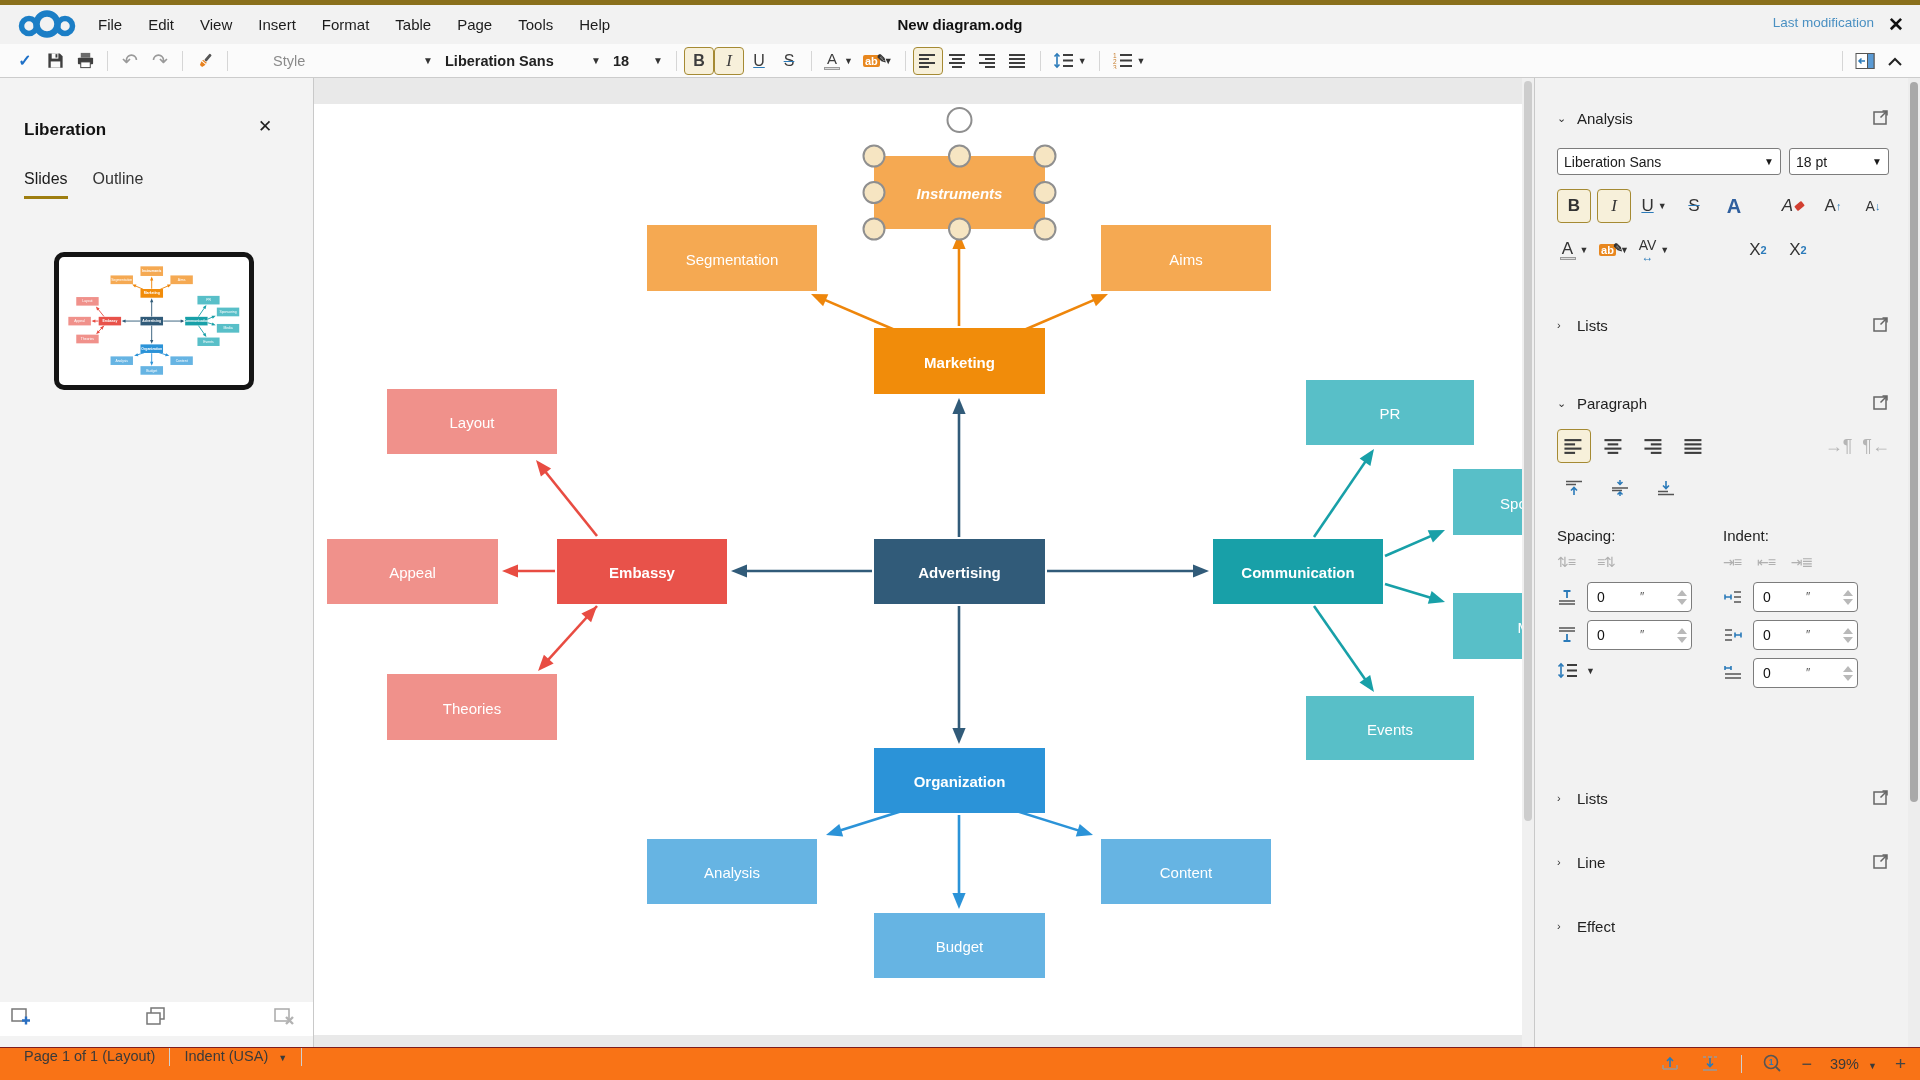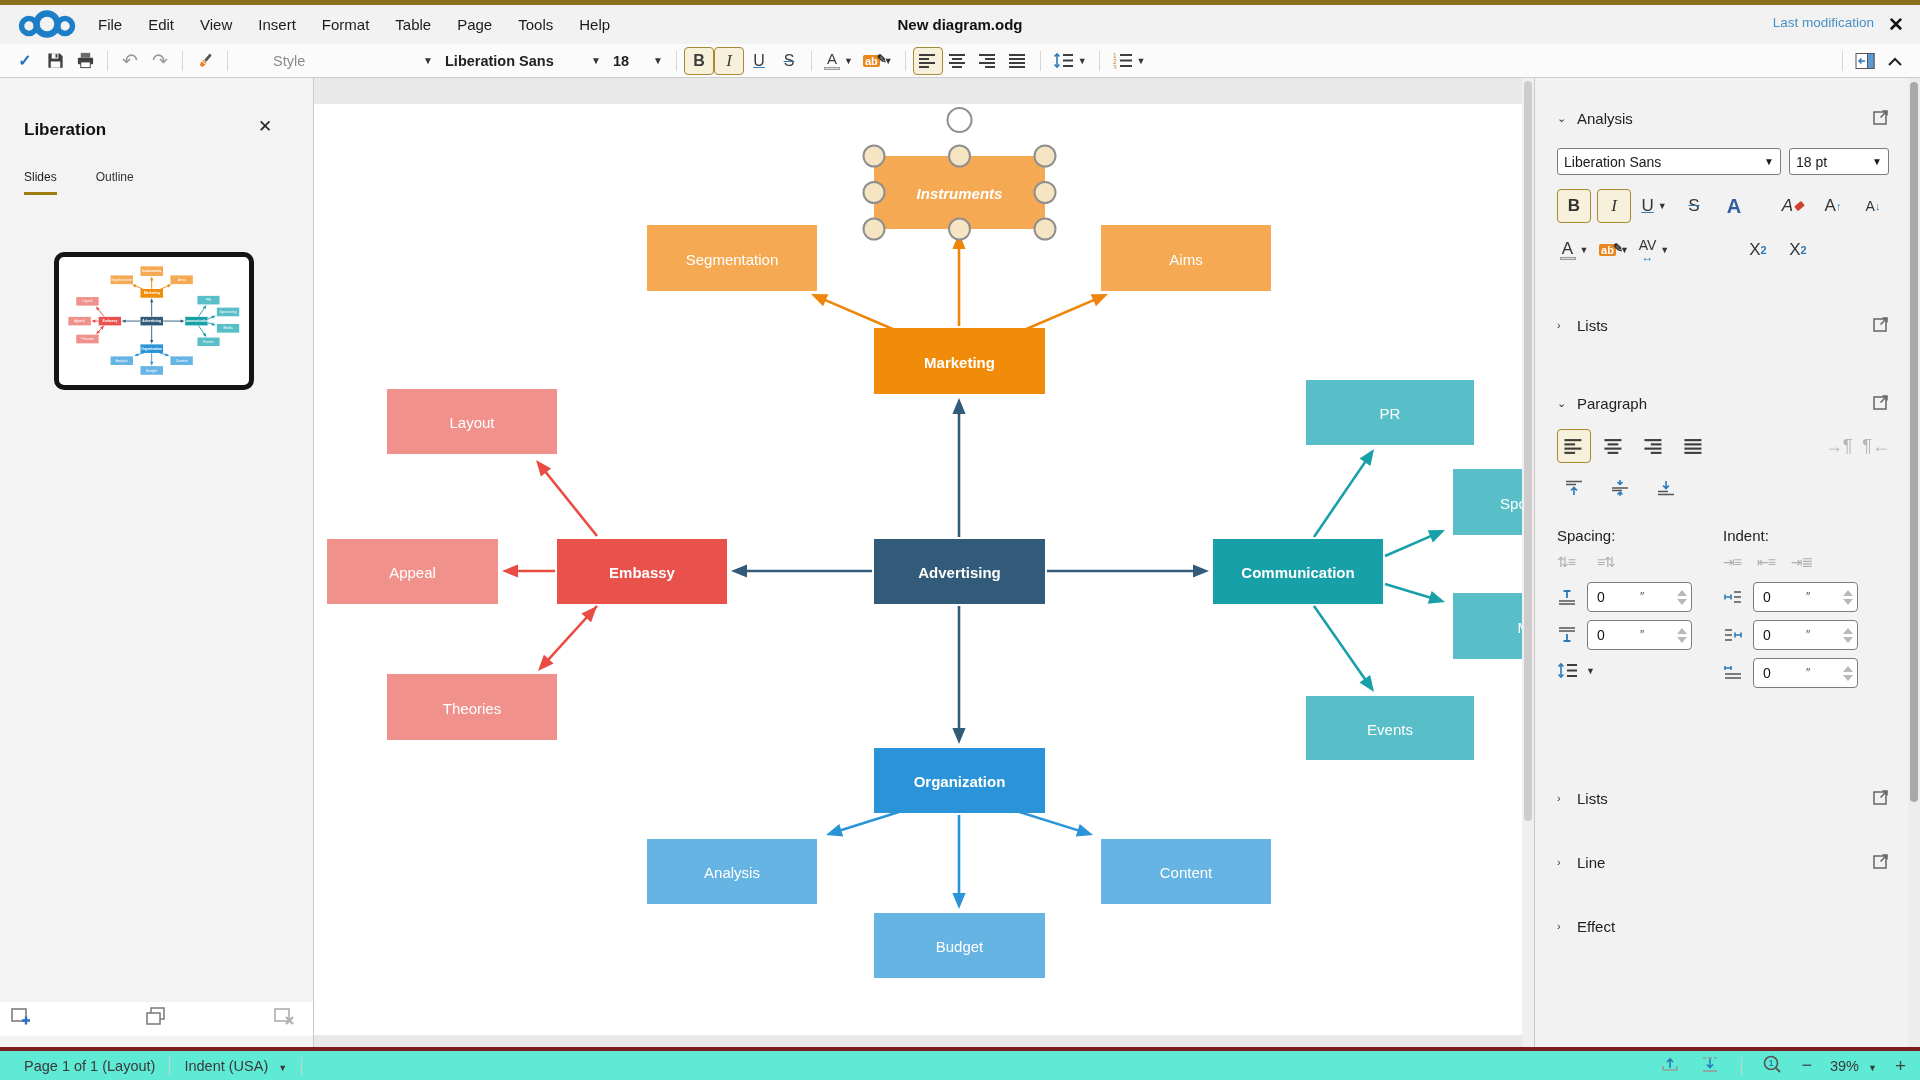--- a/index.html
+++ b/index.html
@@ -44,21 +44,21 @@
   .hl-chip { background:#e8871e; color:#fff; font-size:11px; font-weight:bold;
     border-radius:2px; padding:0 2px; position:relative; }
   .hl-pen { position:absolute; right:-7px; top:-3px; font-size:12px; color:#333; }
   #toolbar-right { margin-left:auto; display:flex; align-items:center; }
 
   
   #leftpanel { left:0; top:78px; width:314px; height:969px; background:#f3f3f3;
     border-right:1px solid #c9c9c9; }
   #nav-title { left:24px; top:42px; font-size:17px; font-weight:bold; color:#111; }
   #nav-close { left:258px; top:38px; font-size:17px; color:#222; }
-  #nav-tabs { left:24px; top:92px; display:flex; gap:39px; font-size:12px; }
+  #nav-tabs { left:24px; top:92px; display:flex; gap:25px; font-size:16px; }
   .tab { padding-bottom:8px; color:#333; }
   .tab.active { color:#1c1c1c; border-bottom:3px solid #9e7e10; }
   #thumb-frame { left:54px; top:174px; width:200px; height:138px; background:#fff;
     border:5px solid #141414; border-radius:10px; padding:3px; }
   #thumb-svg { width:182px; height:120px; background:#fff; display:block; }
   #page-actions { left:0; top:924px; width:313px; height:34px; background:#fff;
     display:flex; align-items:center; justify-content:space-between; padding:0 14px 0 10px; }
   .pa-ico { width:26px; height:22px; }
 
   
@@ -93,22 +93,22 @@
   .spin .up { border-bottom:6px solid #b9b9b9; }
   .spin .dn { border-top:6px solid #b9b9b9; }
   .pdir { color:#b5b5b5; font-size:18px; }
   .blue { color:#2a7ab9; }
   .sup2 { color:#2a7ab9; font-size:11px; vertical-align:super; font-weight:bold; }
   .sub2 { color:#2a7ab9; font-size:11px; vertical-align:sub; font-weight:bold; }
   .eraser { display:inline-block; width:9px; height:6px; background:#d23f31;
     transform:rotate(-40deg); margin-left:2px; border-radius:1px; }
 
   
-  #statusbar { left:0; top:1047px; width:1920px; height:33px; background:#5eead4;
-    border-top:4px solid #7f1d1d; display:flex; align-items:center; font-size:14.5px;
+  #statusbar { left:0; top:1047px; width:1920px; height:33px; background:#f97316;
+    border-top:1px solid #7f1d1d; display:flex; font-size:14.5px;
     color:#3a3a3a; padding:0 14px 0 24px; }
   .ssep { width:1px; height:18px; background:#cfcfcf; margin:0 14px; }
   #status-right { margin-left:auto; display:flex; align-items:center; gap:18px; }
 </style>
 </head>
 <body>
 
 <div id="gold-stripe" class="abs"></div>
 
 <div id="header" class="abs">

